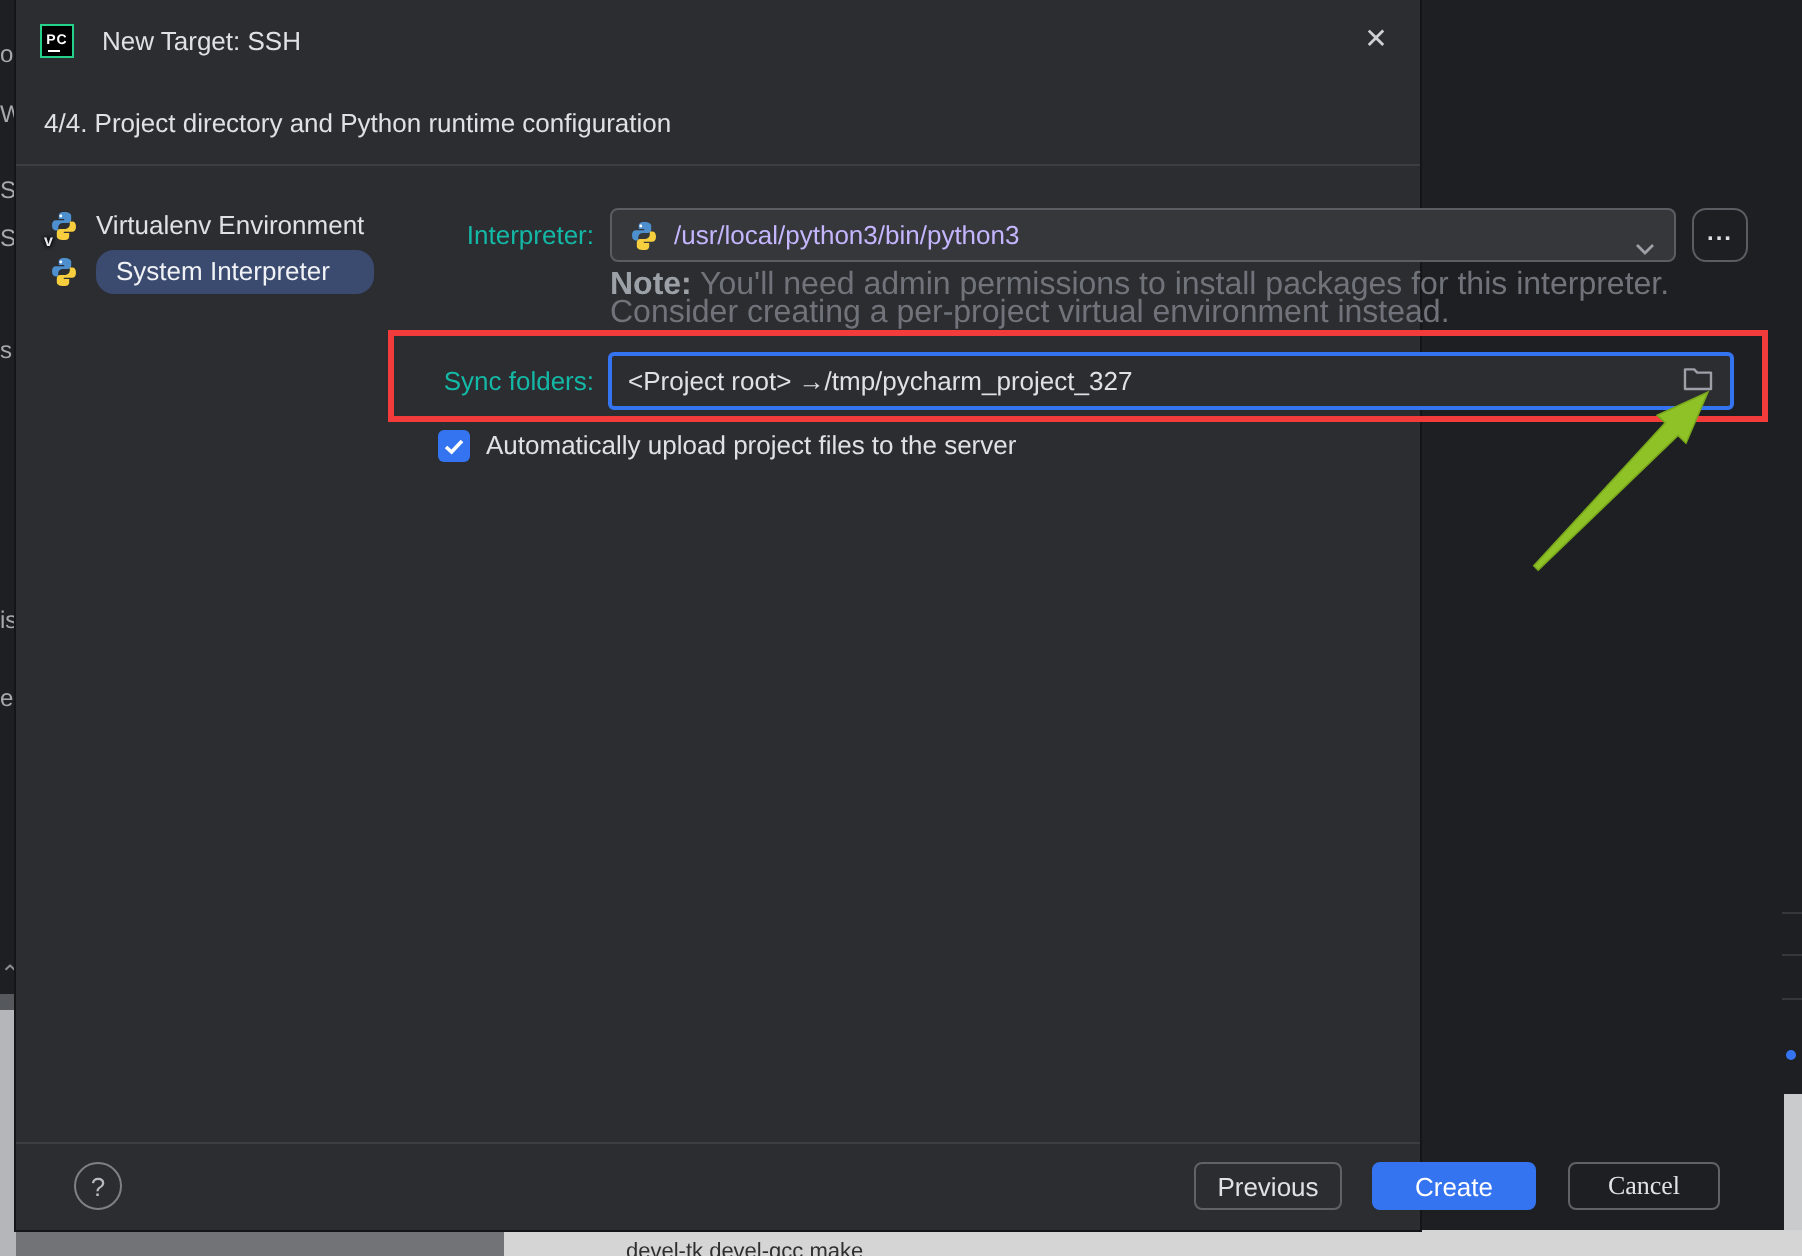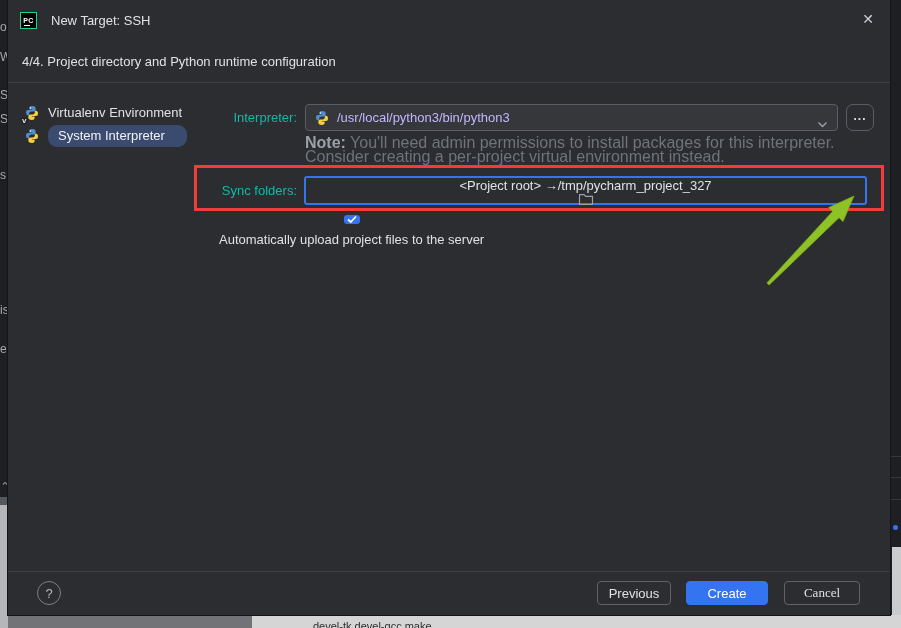--- a/index.html
+++ b/index.html
@@ -17,21 +17,21 @@
   .right-strip { position:absolute; left:890px; top:0; width:11px; height:628px; background:#1e1f22; }
   .rline { position:absolute; left:1px; width:10px; height:1px; background:#35373b; }
   .rdot { position:absolute; left:3px; top:525px; width:5px; height:5px; border-radius:50%; background:#3574f0; }
   .rlight { position:absolute; left:2px; top:547px; width:9px; height:81px; background:#c9cbcd; }
   .bottom-strip-dark { position:absolute; left:8px; top:615px; width:244px; height:13px; background:#717376; }
   .bottom-strip-light { position:absolute; left:252px; top:615px; width:649px; height:13px; background:#d5d5d5; overflow:hidden; }
   .bottom-text { position:absolute; left:61px; top:5px; font-size:11px; color:#2f2f2f; white-space:nowrap; }
 
   
   .dialog {
-    position:absolute; left:8px; top:0; width:882px; height:615px;
+    position:absolute; left:8px; top:0; width:702px; height:615px;
     background:#2b2d30; box-shadow:0 0 0 1px #141517;
   }
   .titlebar { position:absolute; left:0; top:0; right:0; height:40px; display:flex; align-items:center; padding-left:12px; }
   .pc-icon { position:relative; width:17px; height:17px; background:#000; border:1px solid #24d18a;
              display:flex; align-items:center; justify-content:center;
              font-size:7px; font-weight:bold; color:#fff; letter-spacing:.5px; }
   .pc-under { position:absolute; left:3px; bottom:2px; width:6px; height:1px; background:#fff; }
   .dlg-title { margin-left:14px; font-size:13px; color:#dfe1e5; }
   .close-btn { position:absolute; right:14px; top:11px; width:16px; height:16px; display:flex;
                align-items:center; justify-content:center; color:#ced0d6; font-size:14px; cursor:default; }
@@ -59,23 +59,23 @@
   .browse-btn { position:absolute; left:838px; top:104px; width:28px; height:27px;
                 border:1px solid #5a5d63; border-radius:7px; background:transparent;
                 color:#dfe1e5; font-weight:bold; letter-spacing:1px; font-size:12px;
                 display:flex; align-items:flex-start; justify-content:center; padding-top:4px; }
   .note { position:absolute; left:297px; top:136px; width:560px; font-size:16px; line-height:14px; color:#70747a; }
   .note b { color:#9ca1a8; font-weight:bold; }
   .red-annotation { position:absolute; left:186px; top:165px; width:690px; height:46px;
                     border:3px solid #f23b3b; pointer-events:none; }
   .sync-field { position:absolute; left:296px; top:176px; width:563px; height:29px;
                 border:2px solid #3574f0; border-radius:3px; background:#2b2d30;
-                display:flex; align-items:center; justify-content:space-between; padding:0 8px;flex-direction:column; }
+                display:flex; align-items:center; justify-content:space-between; padding:0 8px; }
   .sync-text { color:#dfe1e5; white-space:nowrap; }
-  .checkbox-row { position:absolute; left:211px; top:215px; display:flex; align-items:center; gap:8px; height:18px;flex-direction:column; }
+  .checkbox-row { position:absolute; left:211px; top:215px; display:flex; align-items:flex-start; gap:8px; height:18px; }
   .checkbox { width:16px; height:16px; background:#3574f0; border-radius:3px;
               display:flex; align-items:center; justify-content:center; }
   .green-arrow { position:absolute; left:722px; top:186px; pointer-events:none; }
 
   
   .footer-sep { position:absolute; left:0; right:0; top:571px; height:1px; background:#3c3e43; }
   .help-btn { position:absolute; left:29px; top:581px; width:24px; height:24px; border-radius:50%;
               border:1px solid #7e8085; color:#b7bac0; display:flex; align-items:center;
               justify-content:center; font-size:13px; background:transparent; }
   .btn { position:absolute; top:581px; height:24px; border-radius:4px; font-size:13px;

